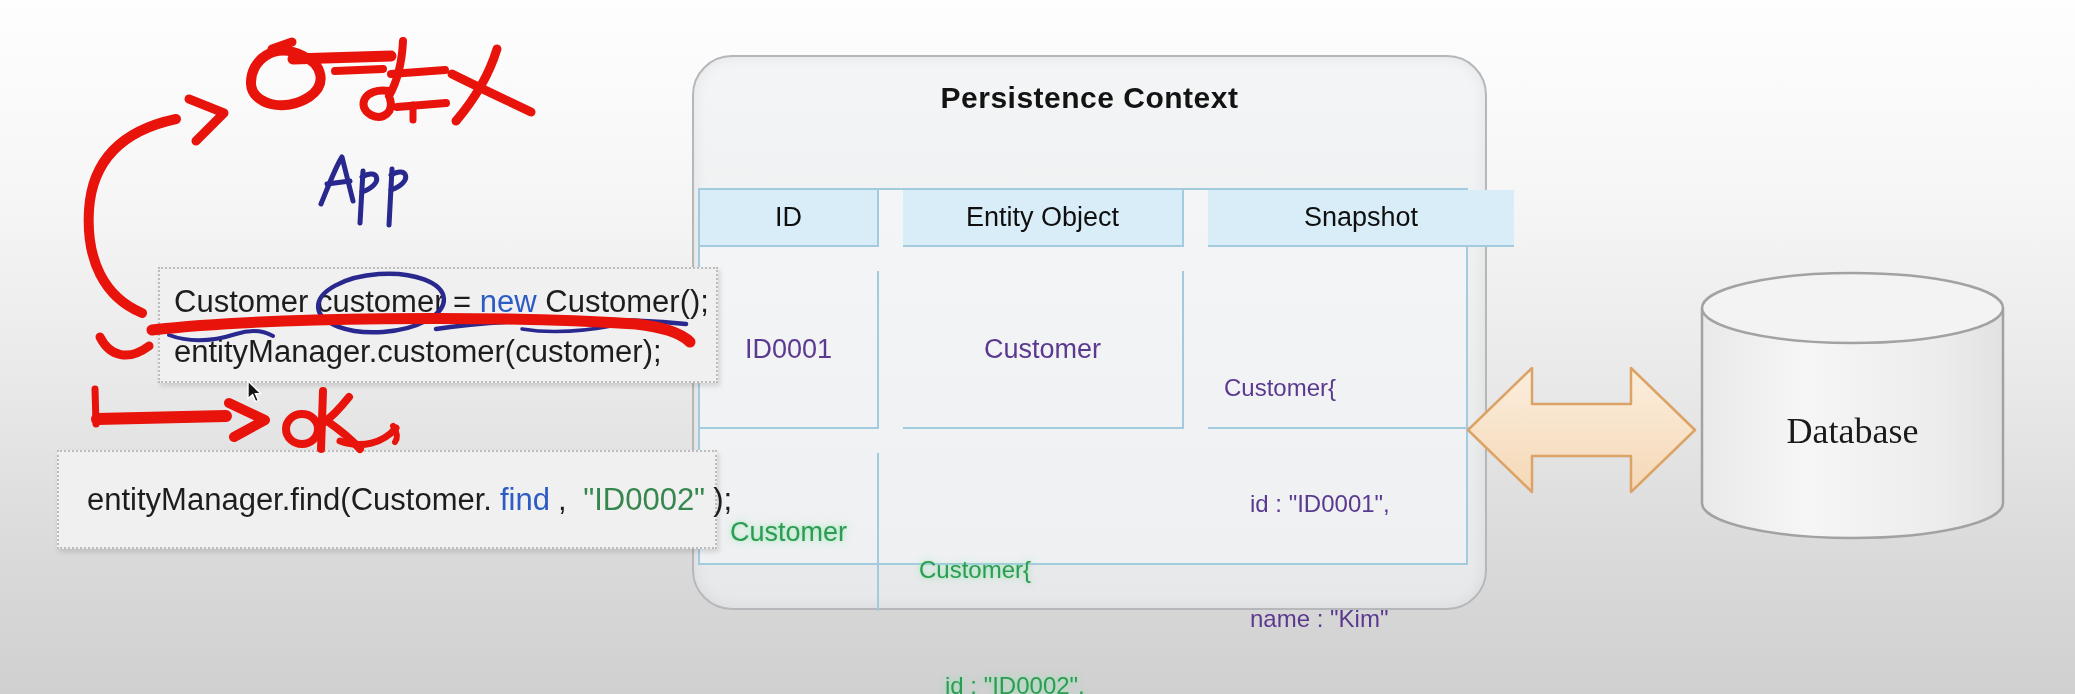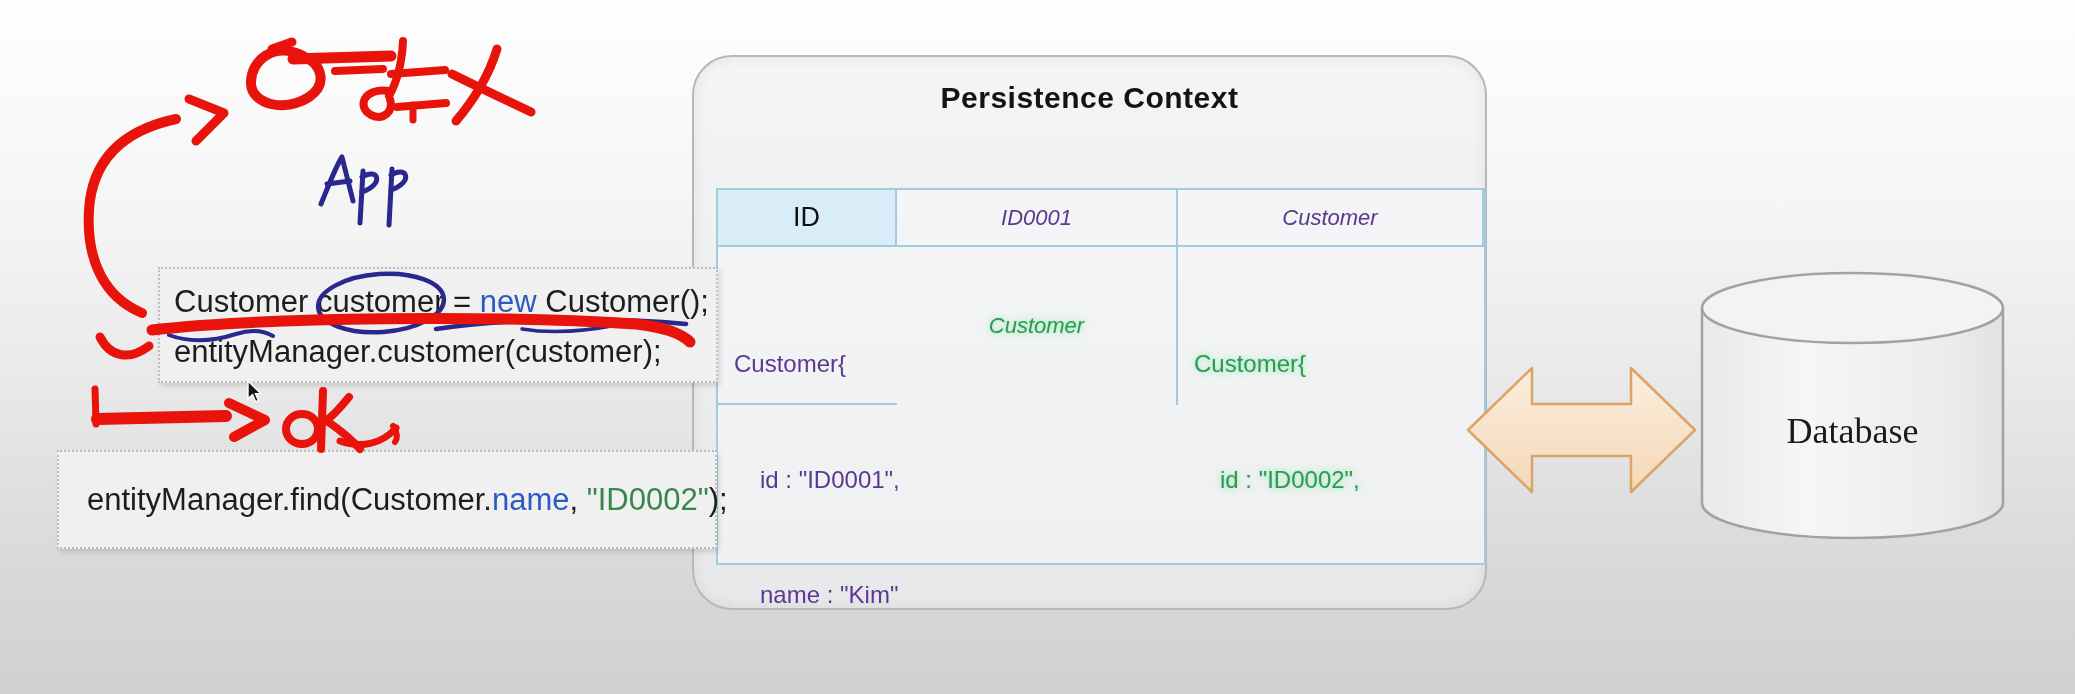--- a/index.html
+++ b/index.html
@@ -13,43 +13,44 @@
     position:absolute;left:692px;top:55px;width:795px;height:555px;
     border-radius:40px;border:2px solid #b5b7ba;box-sizing:border-box;
     background:linear-gradient(180deg,#f4f5f6 0%,#eceded 55%,#e7e8ea 100%);
     box-shadow:inset 0 0 16px rgba(0,0,0,0.07);
   }
   .panel-title{
     position:absolute;left:0;top:24px;width:100%;text-align:center;
     font-size:30px;font-weight:bold;color:#131313;letter-spacing:0.5px;
   }
   .pc-table{
-    position:absolute;left:22px;top:131px;width:770px;height:377px;
+    position:absolute;left:4px;top:131px;width:770px;height:377px;
     box-sizing:border-box;border:2px solid #a3cbe0;
     display:grid;grid-template-columns:179px 281px 306px;grid-template-rows:57px 158px 158px;
     background:linear-gradient(180deg,#f3f5f6,#eef0f1);
+    gap:24px;
   }
   .cell{box-sizing:border-box;border-right:2px solid #a3cbe0;border-bottom:2px solid #a3cbe0;}
   .cell.last-col{border-right:none;}
   .cell.last-row{border-bottom:none;}
   .hcell{background:#d9edf8;display:flex;align-items:center;justify-content:center;
          font-size:27px;color:#0f0f0f;}
-  .ccell{display:flex;align-items:center;justify-content:center;font-size:22px;font-style:italic;}
+  .ccell{display:flex;align-items:center;justify-content:center;font-size:27px;}
   .snap{padding:21px 4px 0 16px;font-size:24px;line-height:38.5px;white-space:pre;}
   .snap .ind{padding-left:26px;}
   .purple{color:#5b3990;}
   .green{color:#2e9b53;text-shadow:0 0 7px rgba(141,231,173,0.85),0 0 2px rgba(141,231,173,0.6);}
   
   .codebox{
     position:absolute;box-sizing:border-box;background:#f0f0f0;
     border:2px dotted #bcbcbc;box-shadow:2px 3px 5px rgba(0,0,0,0.13);
     color:#1d1d1d;font-size:31px;white-space:pre;
   }
   #code1{left:158px;top:267px;width:560px;height:116px;padding:8px 0 8px 14px;line-height:50px;}
-  #code2{left:57px;top:450px;width:660px;height:99px;padding:0 0 0 28px;display:flex;align-items:center;}
+  #code2{left:57px;top:450px;width:660px;height:99px;padding:0 0 0 28px;display:flex;align-items:center;gap:8px;}
   .kw{color:#2c5bc4;}
   .strg{color:#36874e;}
   
   .layer{position:absolute;left:0;top:0;width:2075px;height:694px;pointer-events:none;}
   
   .db-label{
     position:absolute;left:1702px;top:410px;width:301px;text-align:center;
     font-family:"Liberation Serif", serif;font-size:36px;color:#1a1a1a;
   }
 </style>
@@ -57,20 +58,22 @@
 <body>
 
 <div id="stage">
 
   <div class="panel">
     <div class="panel-title">Persistence Context</div>
 
     <div class="pc-table">
 
       <div class="cell hcell">ID</div>
+      <div class="cell hcell">Entity Object</div>
+      <div class="cell hcell last-col">Snapshot</div>
 
       <div class="cell ccell purple">ID0001</div>
       <div class="cell ccell purple">Customer</div>
       <div class="cell snap purple last-col">
         <div>Customer{</div>
         <div class="ind">id : "ID0001",</div>
         <div class="ind">name : "Kim"</div>
         <div>}</div>
       </div>
 
@@ -79,21 +82,21 @@
         <div>Customer{</div>
         <div class="ind">id : "ID0002",</div>
         
         
       </div>
     </div>
   </div>
 
   <div class="codebox" id="code1"><div><span>Customer customer = </span><span class="kw">new</span><span> Customer();</span></div><div>entityManager.customer(customer);</div></div>
 
-  <div class="codebox" id="code2"><span>entityManager.find(Customer.</span><span class="kw">name</span><span>, </span><span class="strg">"ID0002"</span><span>);</span></div>
+  <div class="codebox" id="code2"><span>entityManager.find(Customer.</span><span class="kw">find</span><span>, </span><span class="strg">"ID0002"</span><span>);</span></div>
 
   <svg class="layer" viewBox="0 0 2075 694">
     <defs>
       <linearGradient id="arrowGrad" x1="0" y1="0" x2="0" y2="1">
         <stop offset="0" stop-color="#fbeedd"></stop>
           <stop offset="1" stop-color="#f5d8b7"></stop>
       </linearGradient>
       <linearGradient id="cylGrad" x1="0" y1="0" x2="1" y2="0">
         <stop offset="0" stop-color="#e9e9e9"></stop>
           <stop offset="0.35" stop-color="#f6f6f6"></stop>

